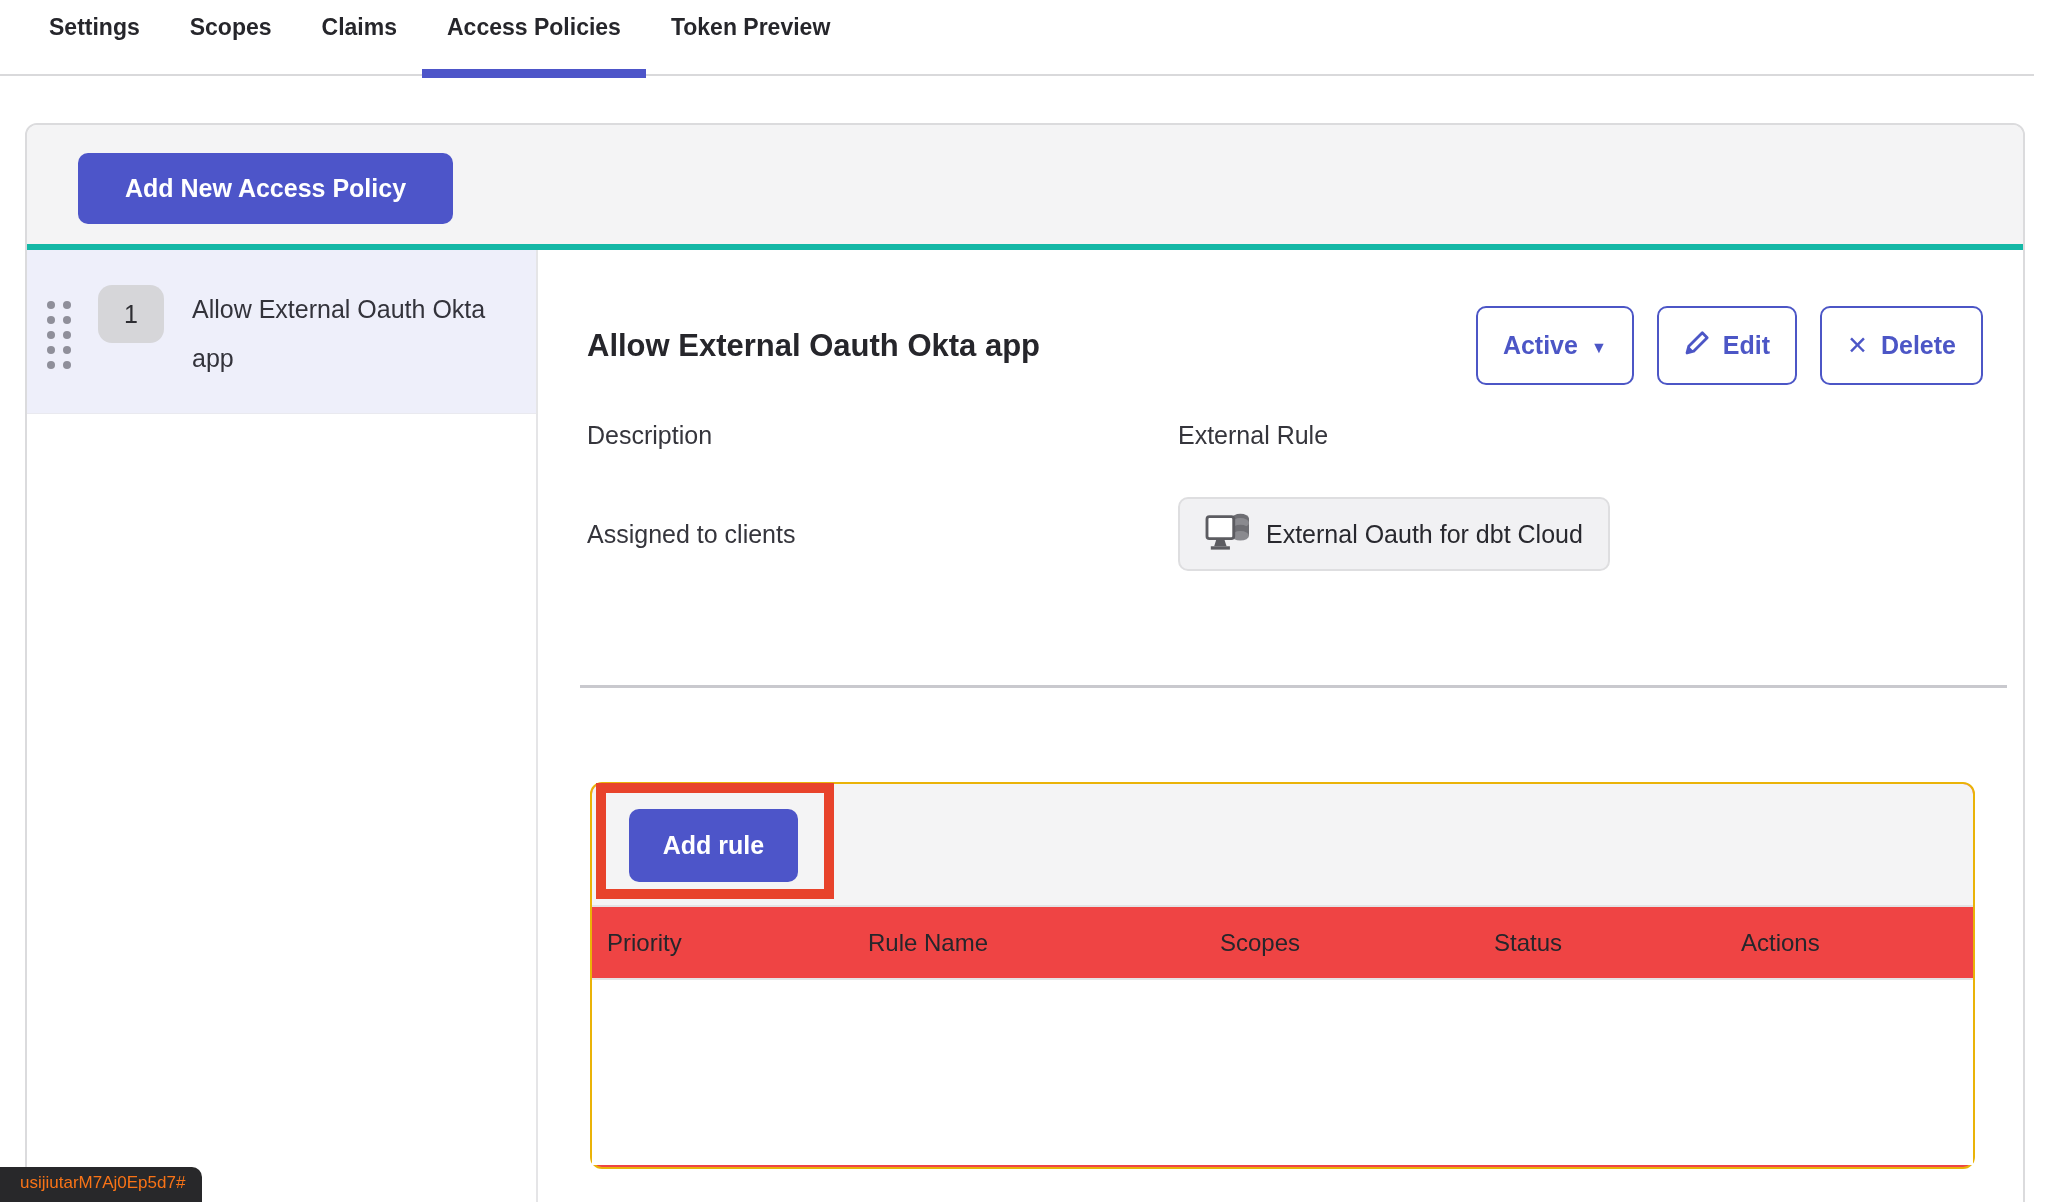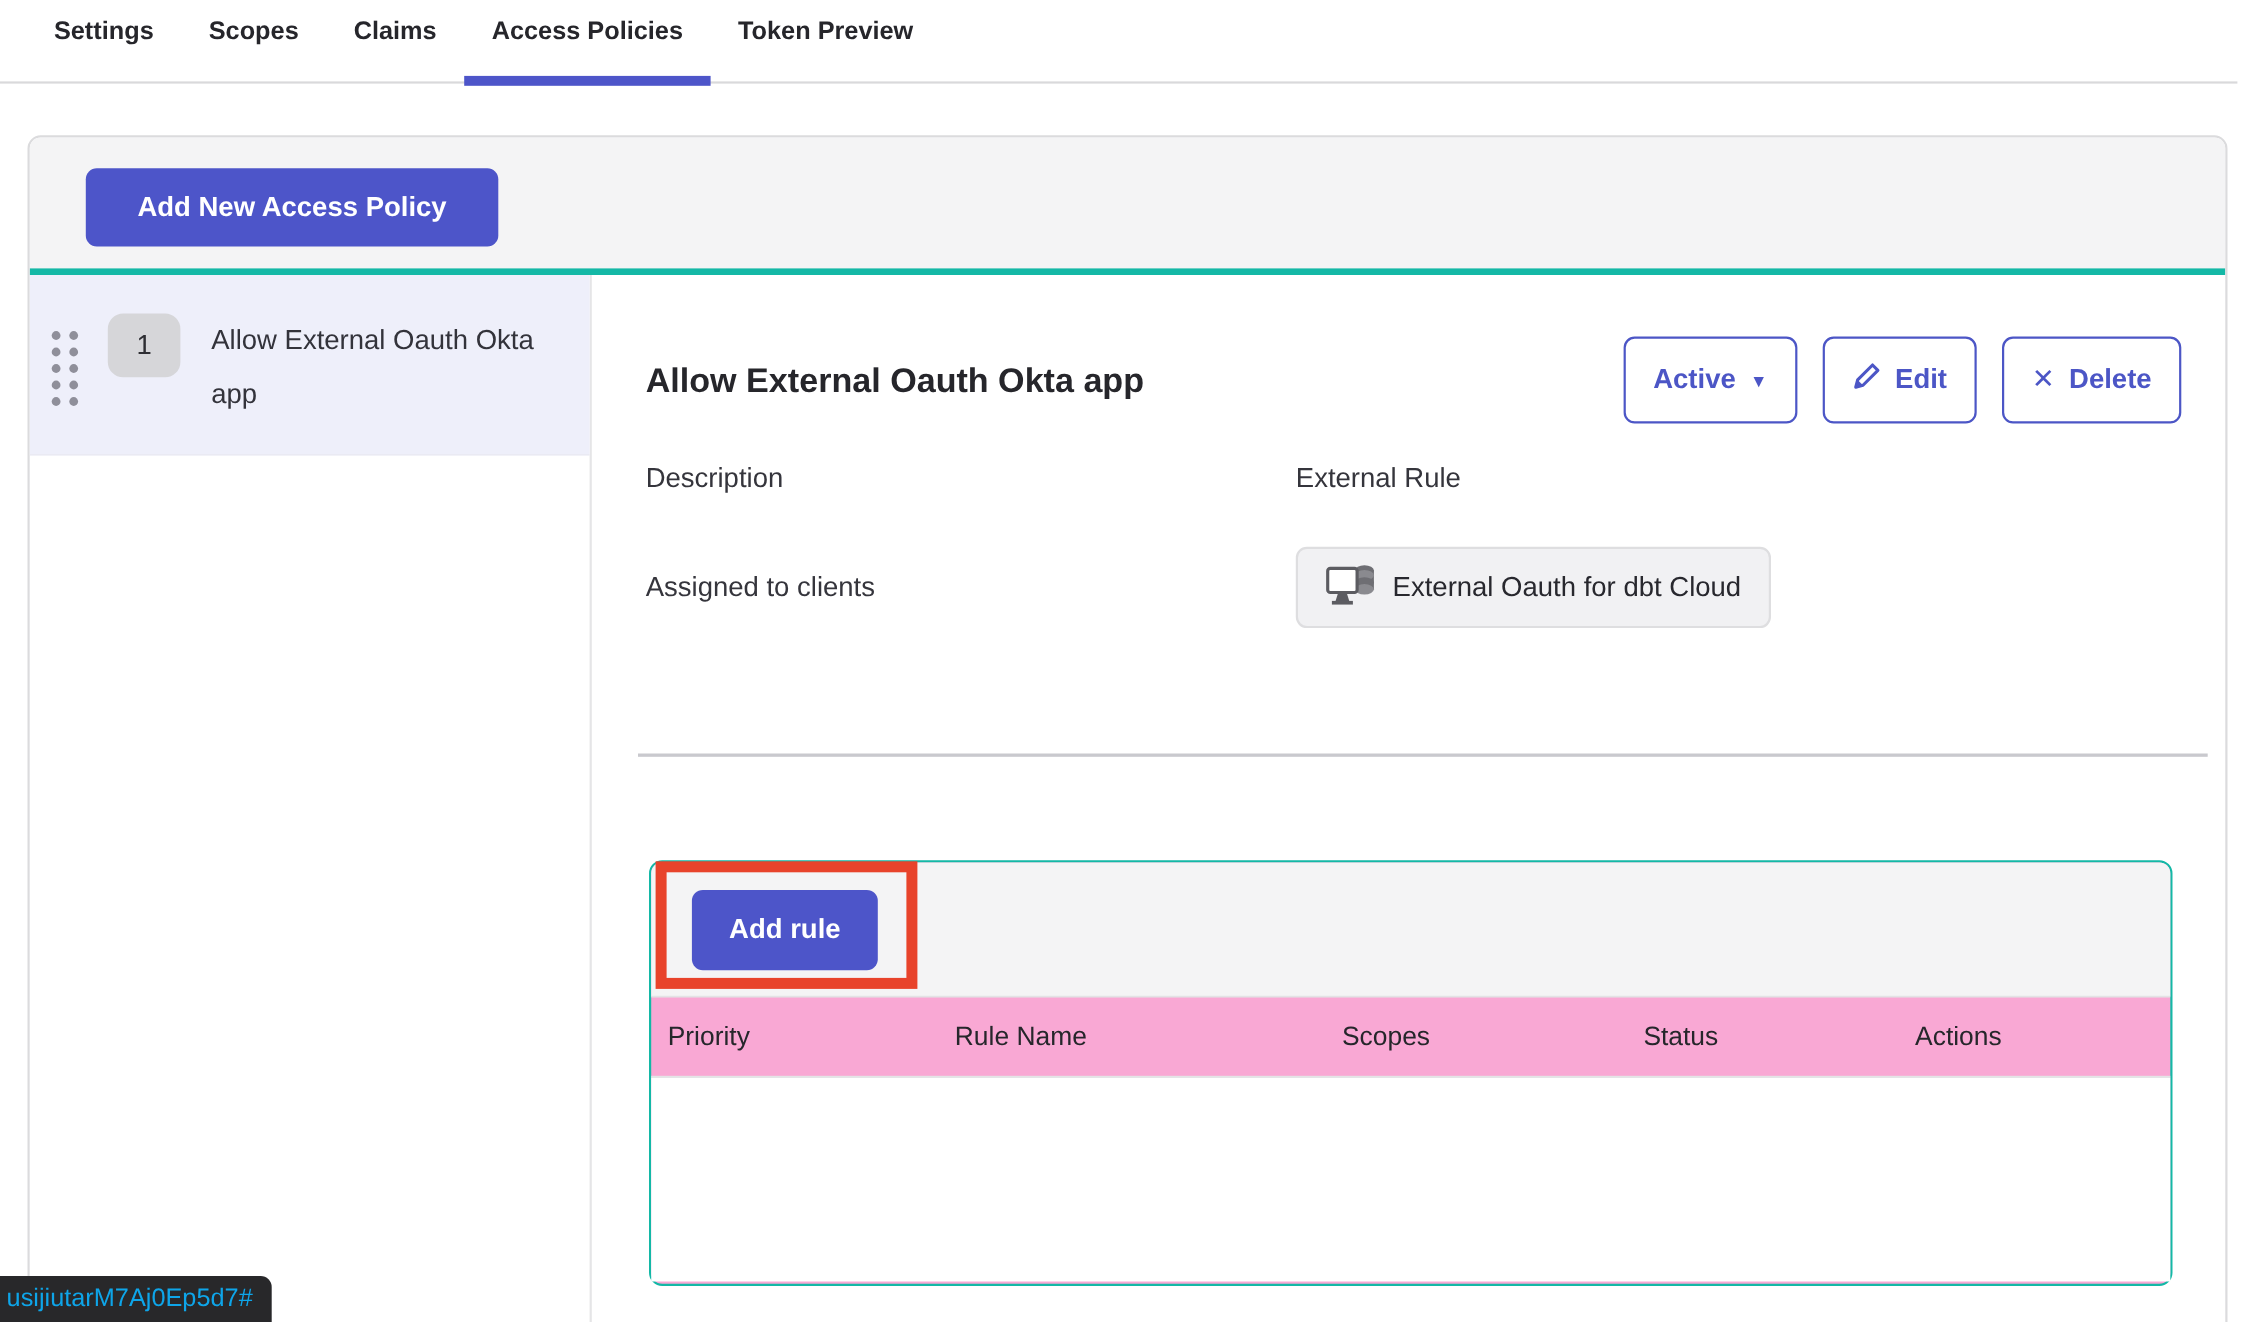--- a/index.html
+++ b/index.html
@@ -59,34 +59,34 @@
   .field-row + .field-row{margin-top:47px;}
   .field-label,.field-value{font-size:25px;color:#35353C;}
   .chip{display:inline-flex;align-items:center;gap:15px;justify-self:start;
     background:#F1F1F3;border:2px solid #DEDEE0;border-radius:10px;height:74px;padding:0 25px;
     font-size:25px;color:#28282E;cursor:default;}
 
   .divider{margin:114px -24px 0 -7px;height:3px;background:#C9C9CE;border:none;}
 
   
   .rules-card{position:relative;margin:94px 0 0 3px;width:1385px;height:387px;
-    border:2px solid #14b8a6;border-radius:12px;background:#f9a8d4;}
+    border:2px solid #eab308;border-radius:12px;background:#ef4444;}
   .rules-band{height:123px;background:var(--panel-band-bg,#F4F4F5);
     border-bottom:2px solid #E3E3E5;border-radius:10px 10px 0 0;position:relative;}
   .annotation{position:absolute;left:4px;top:-1px;width:238px;height:116px;
     border:10px solid var(--annotation,#E8432B);padding:16px 0 0 23px;background:transparent;}
   .add-rule{width:169px;height:73px;font-size:25px;border-radius:10px;}
   .rules-colheads{display:grid;grid-template-columns:261px 352px 274px 247px 1fr;
     align-items:center;height:73px;padding-left:15px;border-bottom:2px solid #E4E4E6;}
   .colhead{font-size:24px;font-weight:400;color:#26262B;}
   .rules-body{height:185px;background:#fff;}
 
   
   .url-preview{position:absolute;left:0;bottom:0;z-index:50;background:var(--tooltip-bg,#28282A);
-    color:#0ea5e9;font-size:23px;padding:6px 17px 9px 6px;border-radius:0 10px 0 0;white-space:nowrap;}
+    color:#f97316;font-size:17px;padding:6px 17px 9px 20px;border-radius:0 10px 0 0;white-space:nowrap;}
 </style>
 </head>
 <body>
 
 <div id="canvas">
 
   <nav class="tabbar">
     <div class="tab">Settings</div>
     <div class="tab">Scopes</div>
     <div class="tab">Claims</div>

